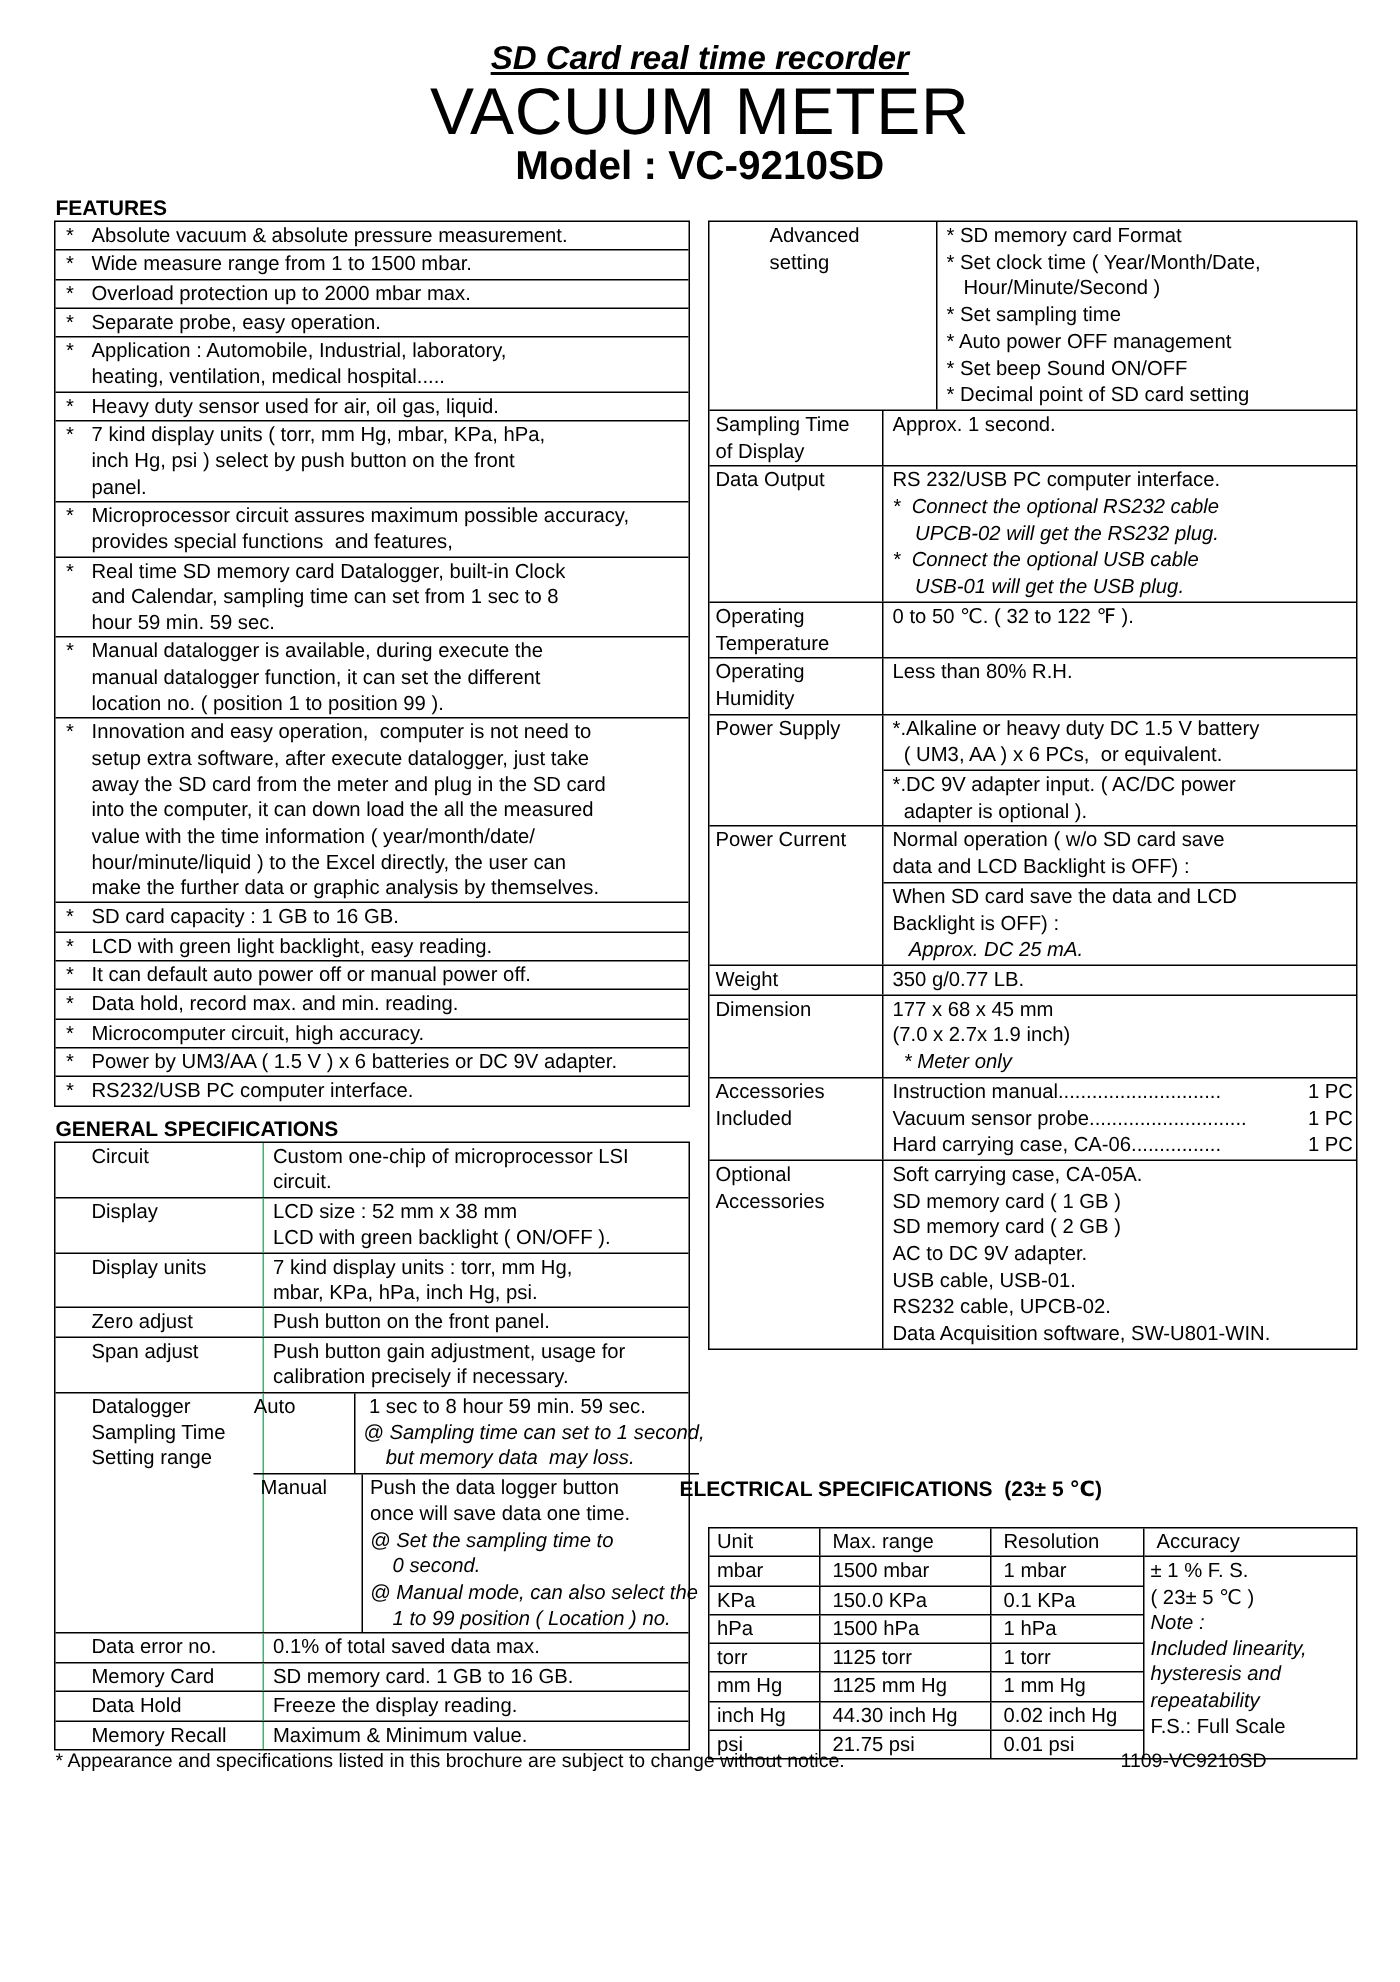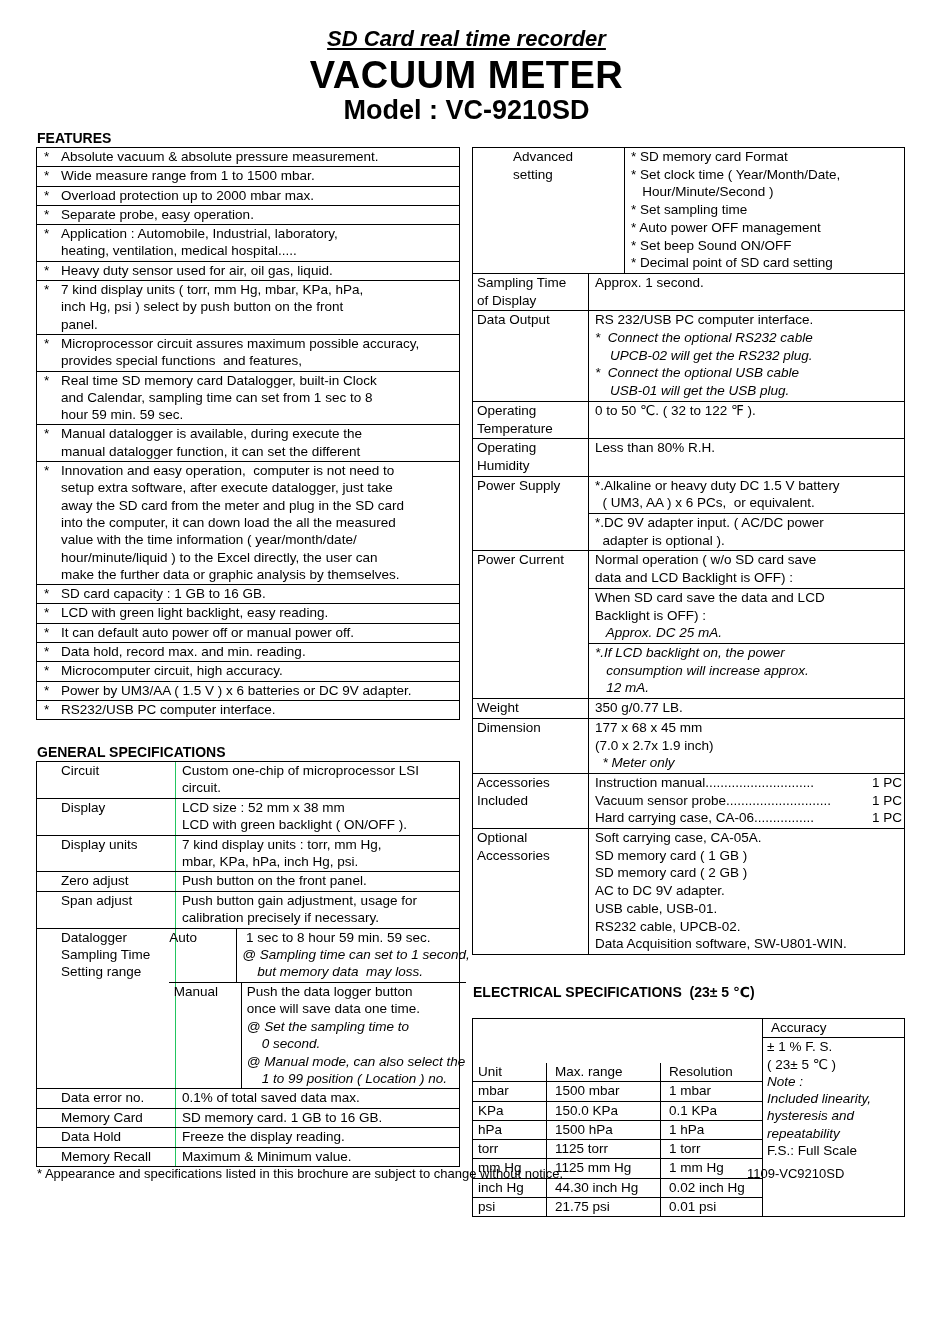--- a/index.html
+++ b/index.html
@@ -2,21 +2,21 @@
 <html><head>
 <meta charset="utf-8">
 <style>
   html,body{margin:0;padding:0;background:#fff;}
   body{width:933px;height:1321px;position:relative;color:#000;
        font-family:"Liberation Sans","DejaVu Sans",sans-serif;font-size:13.5px;}
   .pre{white-space:pre;}
   .it{font-style:italic;}
   .header{position:absolute;top:24px;left:0;right:0;text-align:center;}
   .title-sub{font-size:22px;font-weight:bold;font-style:italic;line-height:30px;text-decoration:underline;}
-  .title-main{font-size:38px;font-weight:bold;line-height:42px;letter-spacing:0.5px;}
+  .title-main{font-size:44px;font-weight:normal;line-height:42px;letter-spacing:0.5px;}
   .title-model{font-size:27px;font-weight:bold;line-height:29px;}
   .sec-heading{position:absolute;font-weight:bold;font-size:14px;white-space:pre;}
   
   .features-table{position:absolute;left:36px;top:147px;width:424px;border:1px solid #000;box-sizing:border-box;background:#fff;}
   .feature-row{position:relative;padding:0 2px 1px 24px;border-top:1px solid #000;}
   .feature-row:first-child{border-top:none;}
   .feature-star{position:absolute;left:7px;top:0;line-height:17.3px;}
   .feature-line{line-height:17.3px;white-space:pre;overflow:hidden;}
   
   .gs-table{position:absolute;left:36px;top:761px;width:424px;border:1px solid #000;box-sizing:border-box;}
@@ -36,21 +36,21 @@
   .rt-row:first-child{border-top:none;margin-left:36px;}
   .rt-label{width:116px;flex:none;border-right:1px solid #000;padding:0 2px 1px 4px;box-sizing:border-box;}
   .rt-value{flex:1;display:flex;flex-direction:column;min-width:0;}
   .rt-seg{border-top:1px solid #000;padding:0 2px 1px 6px;}
   .rt-seg:first-child{border-top:none;}
   .rline{line-height:17.7px;white-space:pre;overflow:hidden;}
   .flexline{display:flex;line-height:17.7px;overflow:hidden;}
   .qty{margin-left:auto;white-space:pre;}
   
   .es-table{position:absolute;left:472px;top:1018px;width:433px;border:1px solid #000;box-sizing:border-box;display:flex;}
-  .es-left{flex:1;display:flex;flex-direction:column;margin-top:44px;}
+  .es-left{flex:1;display:flex;flex-direction:column;}
   .es-lrow{display:flex;border-top:1px solid #000;}
   .es-lrow:first-child{border-top:none;}
   .es-c1{width:74px;flex:none;border-right:1px solid #000;padding:0 2px 1px 5px;box-sizing:border-box;}
   .es-c2{width:114px;flex:none;border-right:1px solid #000;padding:0 2px 1px 8px;box-sizing:border-box;}
   .es-c3{flex:1;padding:0 2px 1px 8px;min-width:0;}
   .es-cell{line-height:17.3px;white-space:pre;overflow:hidden;}
   .es-acc{width:142px;flex:none;border-left:1px solid #000;display:flex;flex-direction:column;box-sizing:border-box;}
   .es-acc-header{border-bottom:1px solid #000;padding:0 2px 1px 8px;line-height:17.3px;white-space:pre;}
   .es-acc-body{padding:0 2px 1px 4px;}
   
@@ -107,20 +107,21 @@
     <div class="feature-row">
       <span class="feature-star">*</span>
       <div class="feature-line">Real time SD memory card Datalogger, built-in Clock</div>
       <div class="feature-line">and Calendar, sampling time can set from 1 sec to 8</div>
       <div class="feature-line">hour 59 min. 59 sec.</div>
     </div>
     <div class="feature-row">
       <span class="feature-star">*</span>
       <div class="feature-line">Manual datalogger is available, during execute the</div>
       <div class="feature-line">manual datalogger function, it can set the different</div>
+      <div class="feature-line">location no. ( position 1 to position 99 ).</div>
     </div>
     <div class="feature-row">
       <span class="feature-star">*</span>
       <div class="feature-line">Innovation and easy operation,  computer is not need to</div>
       <div class="feature-line">setup extra software, after execute datalogger, just take</div>
       <div class="feature-line">away the SD card from the meter and plug in the SD card</div>
       <div class="feature-line">into the computer, it can down load the all the measured</div>
       <div class="feature-line">value with the time information ( year/month/date/</div>
       <div class="feature-line">hour/minute/liquid ) to the Excel directly, the user can</div>
       <div class="feature-line">make the further data or graphic analysis by themselves.</div>
@@ -354,25 +355,20 @@
       <div class="rt-value">
         <div class="rt-seg">
           <div class="rline">Normal operation ( w/o SD card save</div>
           <div class="rline">data and LCD Backlight is OFF) :</div>
         </div>
         <div class="rt-seg">
           <div class="rline">When SD card save the data and LCD</div>
           <div class="rline">Backlight is OFF) :</div>
           <div class="rline it">   Approx. DC 25 mA.</div>
         </div>
-        <div class="rt-seg">
-          <div class="rline it">*.If LCD backlight on, the power</div>
-          <div class="rline it">   consumption will increase approx.</div>
-          <div class="rline it">   12 mA.</div>
-        </div>
       </div>
     </div>
     <div class="rt-row">
       <div class="rt-label">
         <div class="rline">Weight</div>
       </div>
       <div class="rt-value">
         <div class="rt-seg">
           <div class="rline">350 g/0.77 LB.</div>
         </div>
@@ -415,21 +411,21 @@
           <div class="rline">SD memory card ( 2 GB )</div>
           <div class="rline">AC to DC 9V adapter.</div>
           <div class="rline">USB cable, USB-01.</div>
           <div class="rline">RS232 cable, UPCB-02.</div>
           <div class="rline">Data Acquisition software, SW-U801-WIN.</div>
         </div>
       </div>
     </div>
   </div>
 
-<div class="sec-heading" style="left:473px;top:984px;">ELECTRICAL SPECIFICATIONS  (23± 5 ℃)</div>
+<div class="sec-heading" style="left:453px;top:984px;">ELECTRICAL SPECIFICATIONS  (23± 5 ℃)</div>
 <div class="es-table">
   <div class="es-left">
       <div class="es-lrow">
         <div class="es-c1">
           <div class="es-cell">Unit</div>
         </div>
         <div class="es-c2">
           <div class="es-cell">Max. range</div>
         </div>
         <div class="es-c3">

